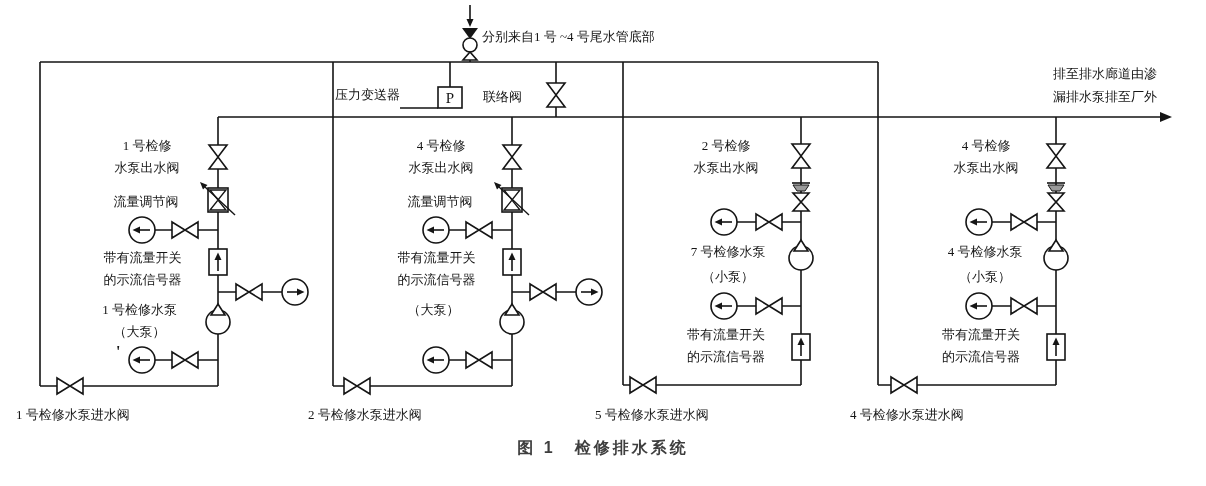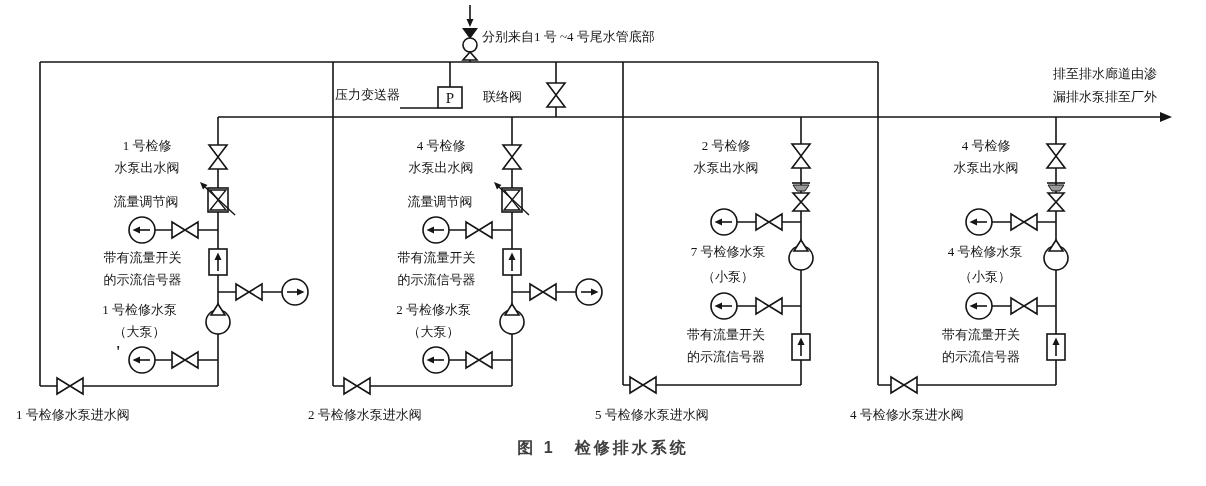--- a/index.html
+++ b/index.html
@@ -158,21 +158,20 @@
   <div class="lbl ctr" style="left:386px;top:135px;width:110px;">
     <div>4 号检修</div>
       <div>水泵出水阀</div>
   </div>
   <div class="lbl ctr" style="left:390px;top:191px;width:100px;">流量调节阀</div>
   <div class="lbl ctr" style="left:379px;top:247px;width:115px;">
     <div>带有流量开关</div>
       <div>的示流信号器</div>
   </div>
   <div class="lbl ctr" style="left:376px;top:299px;width:115px;">
-    <div>2 号检修水泵</div>
       <div>（大泵）</div>
   </div>
   <div class="lbl" style="left:296px;top:404px;margin-left:12px;">2 号检修水泵进水阀</div>
 
   <div class="lbl ctr" style="left:671px;top:135px;width:110px;">
     <div>2 号检修</div>
       <div>水泵出水阀</div>
   </div>
   <div class="lbl ctr" style="left:669px;top:239px;width:118px;line-height:25px;">
     <div>7 号检修水泵</div>

